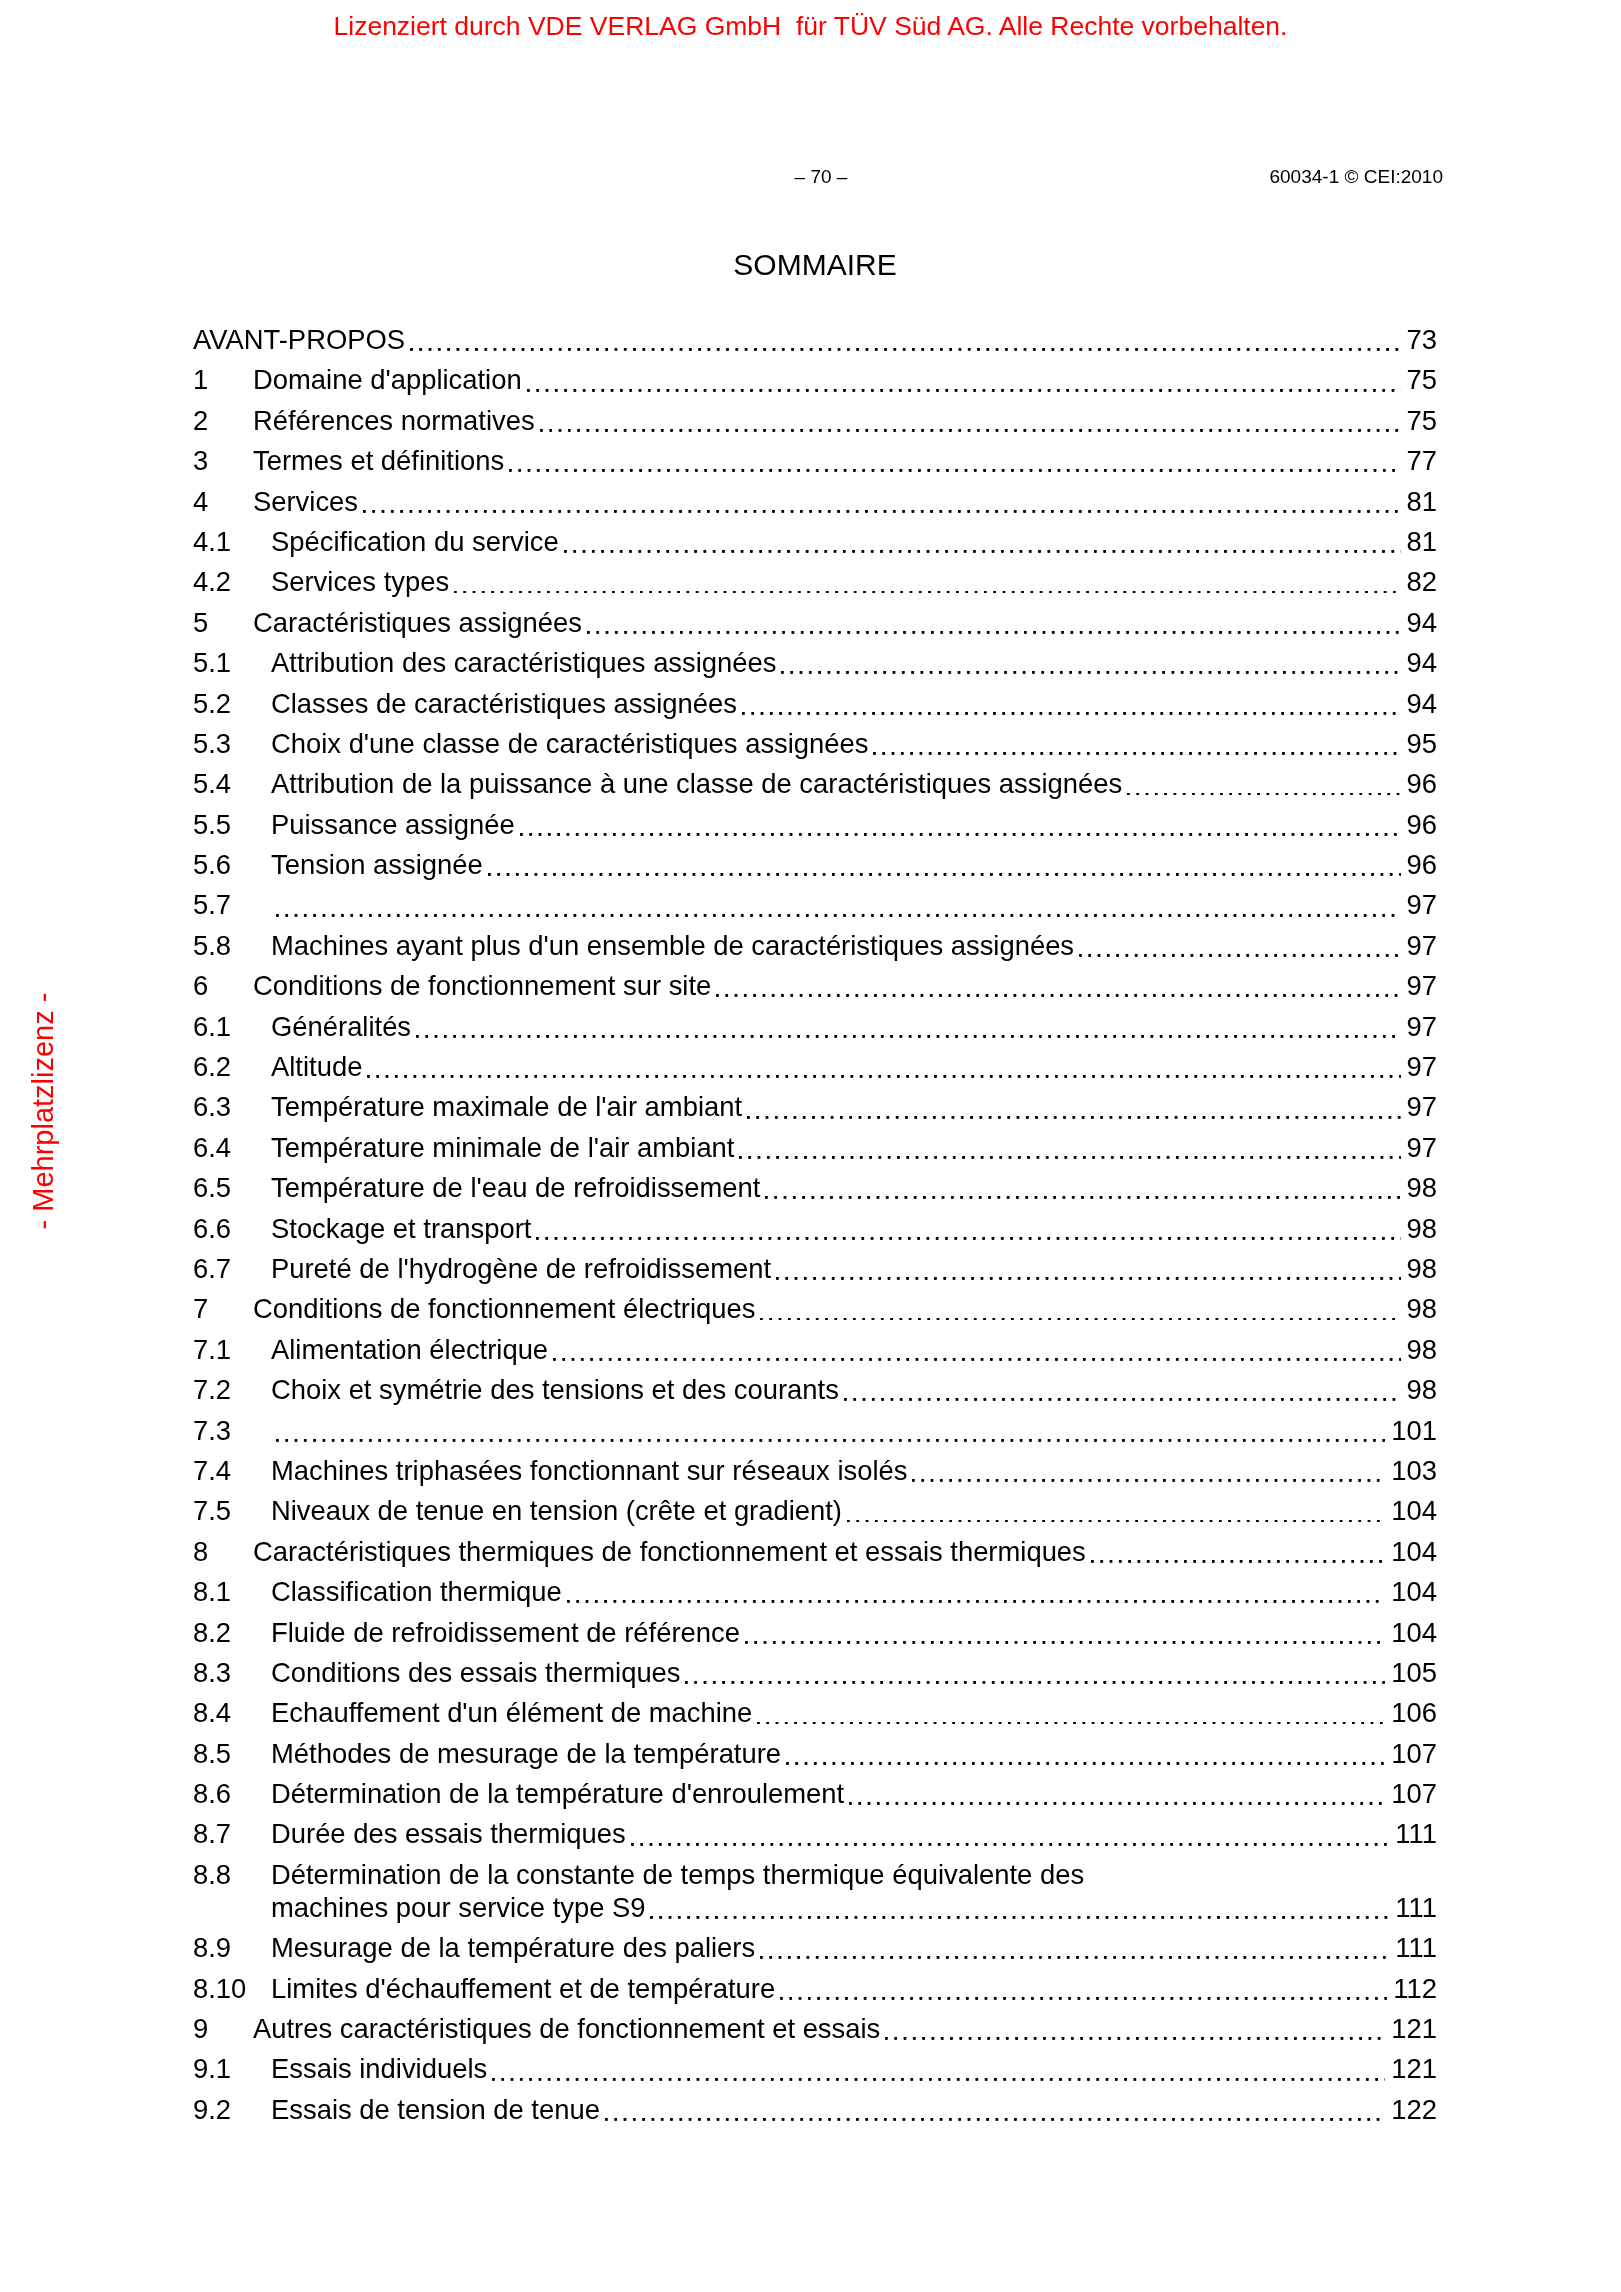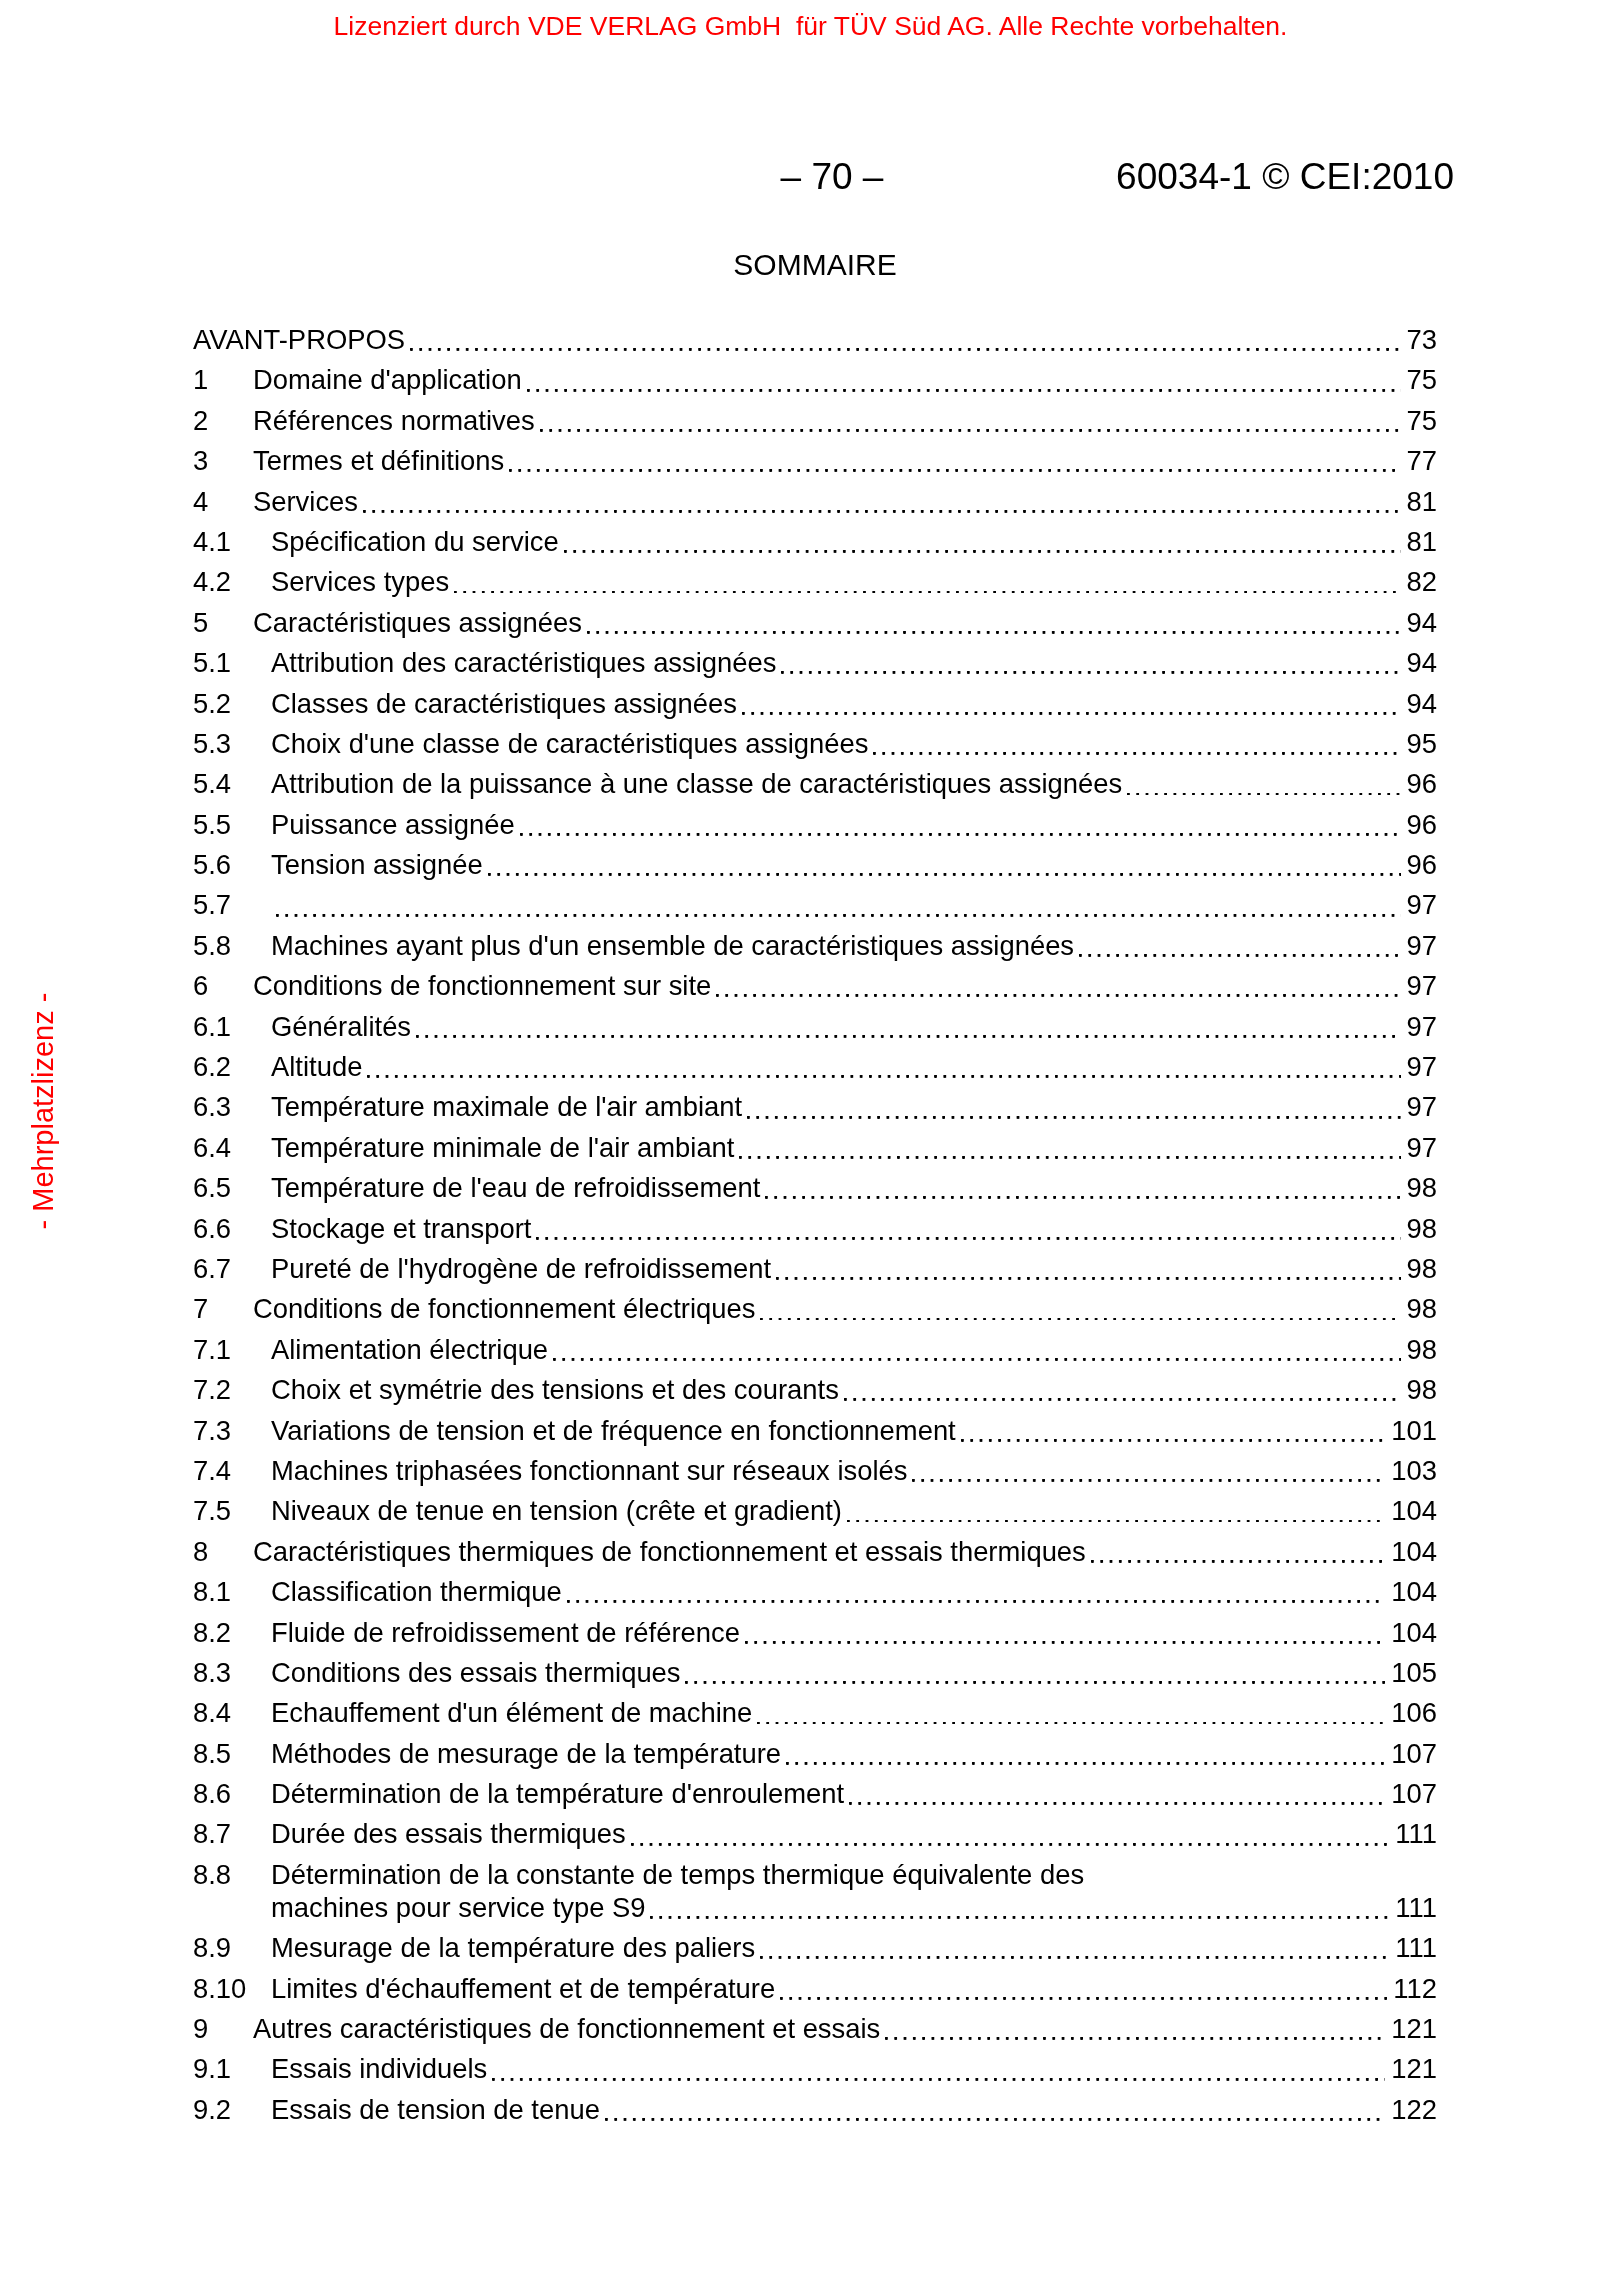--- a/index.html
+++ b/index.html
@@ -33,24 +33,24 @@
     transform: translate(-50%, -50%) rotate(-90deg);
     white-space: nowrap;
     color: #ff0000;
     font-size: 29px;
     line-height: 29px;
   }
   
   .header {
     position: absolute;
     top: 160px;
-    left: 210px;
+    left: 199px;
     width: 1244px;
     height: 33px;
-    font-size: 37px;
+    font-size: 19px;
     line-height: 33px;
   }
   .page-marker { position: absolute; left: 0; right: 0; text-align: center; }
   .doc-ref { position: absolute; right: 0; top: 0; }
   
   .content {
     position: absolute;
     left: 193px;
     top: 247px;
     width: 1244px;
@@ -313,21 +313,20 @@
           <div class="line">
             <span class="num">7.2</span>
             <span class="t">Choix et symétrie des tensions et des courants</span>
             <span class="leader"></span>
             <span class="pg">98</span>
           </div>
         </div>
         <div class="entry sub">
           <div class="line">
             <span class="num">7.3</span>
-            <span class="t">Variations de tension et de fréquence en fonctionnement</span>
             <span class="leader"></span>
             <span class="pg">101</span>
           </div>
         </div>
         <div class="entry sub">
           <div class="line">
             <span class="num">7.4</span>
             <span class="t">Machines triphasées fonctionnant sur réseaux isolés</span>
             <span class="leader"></span>
             <span class="pg">103</span>

